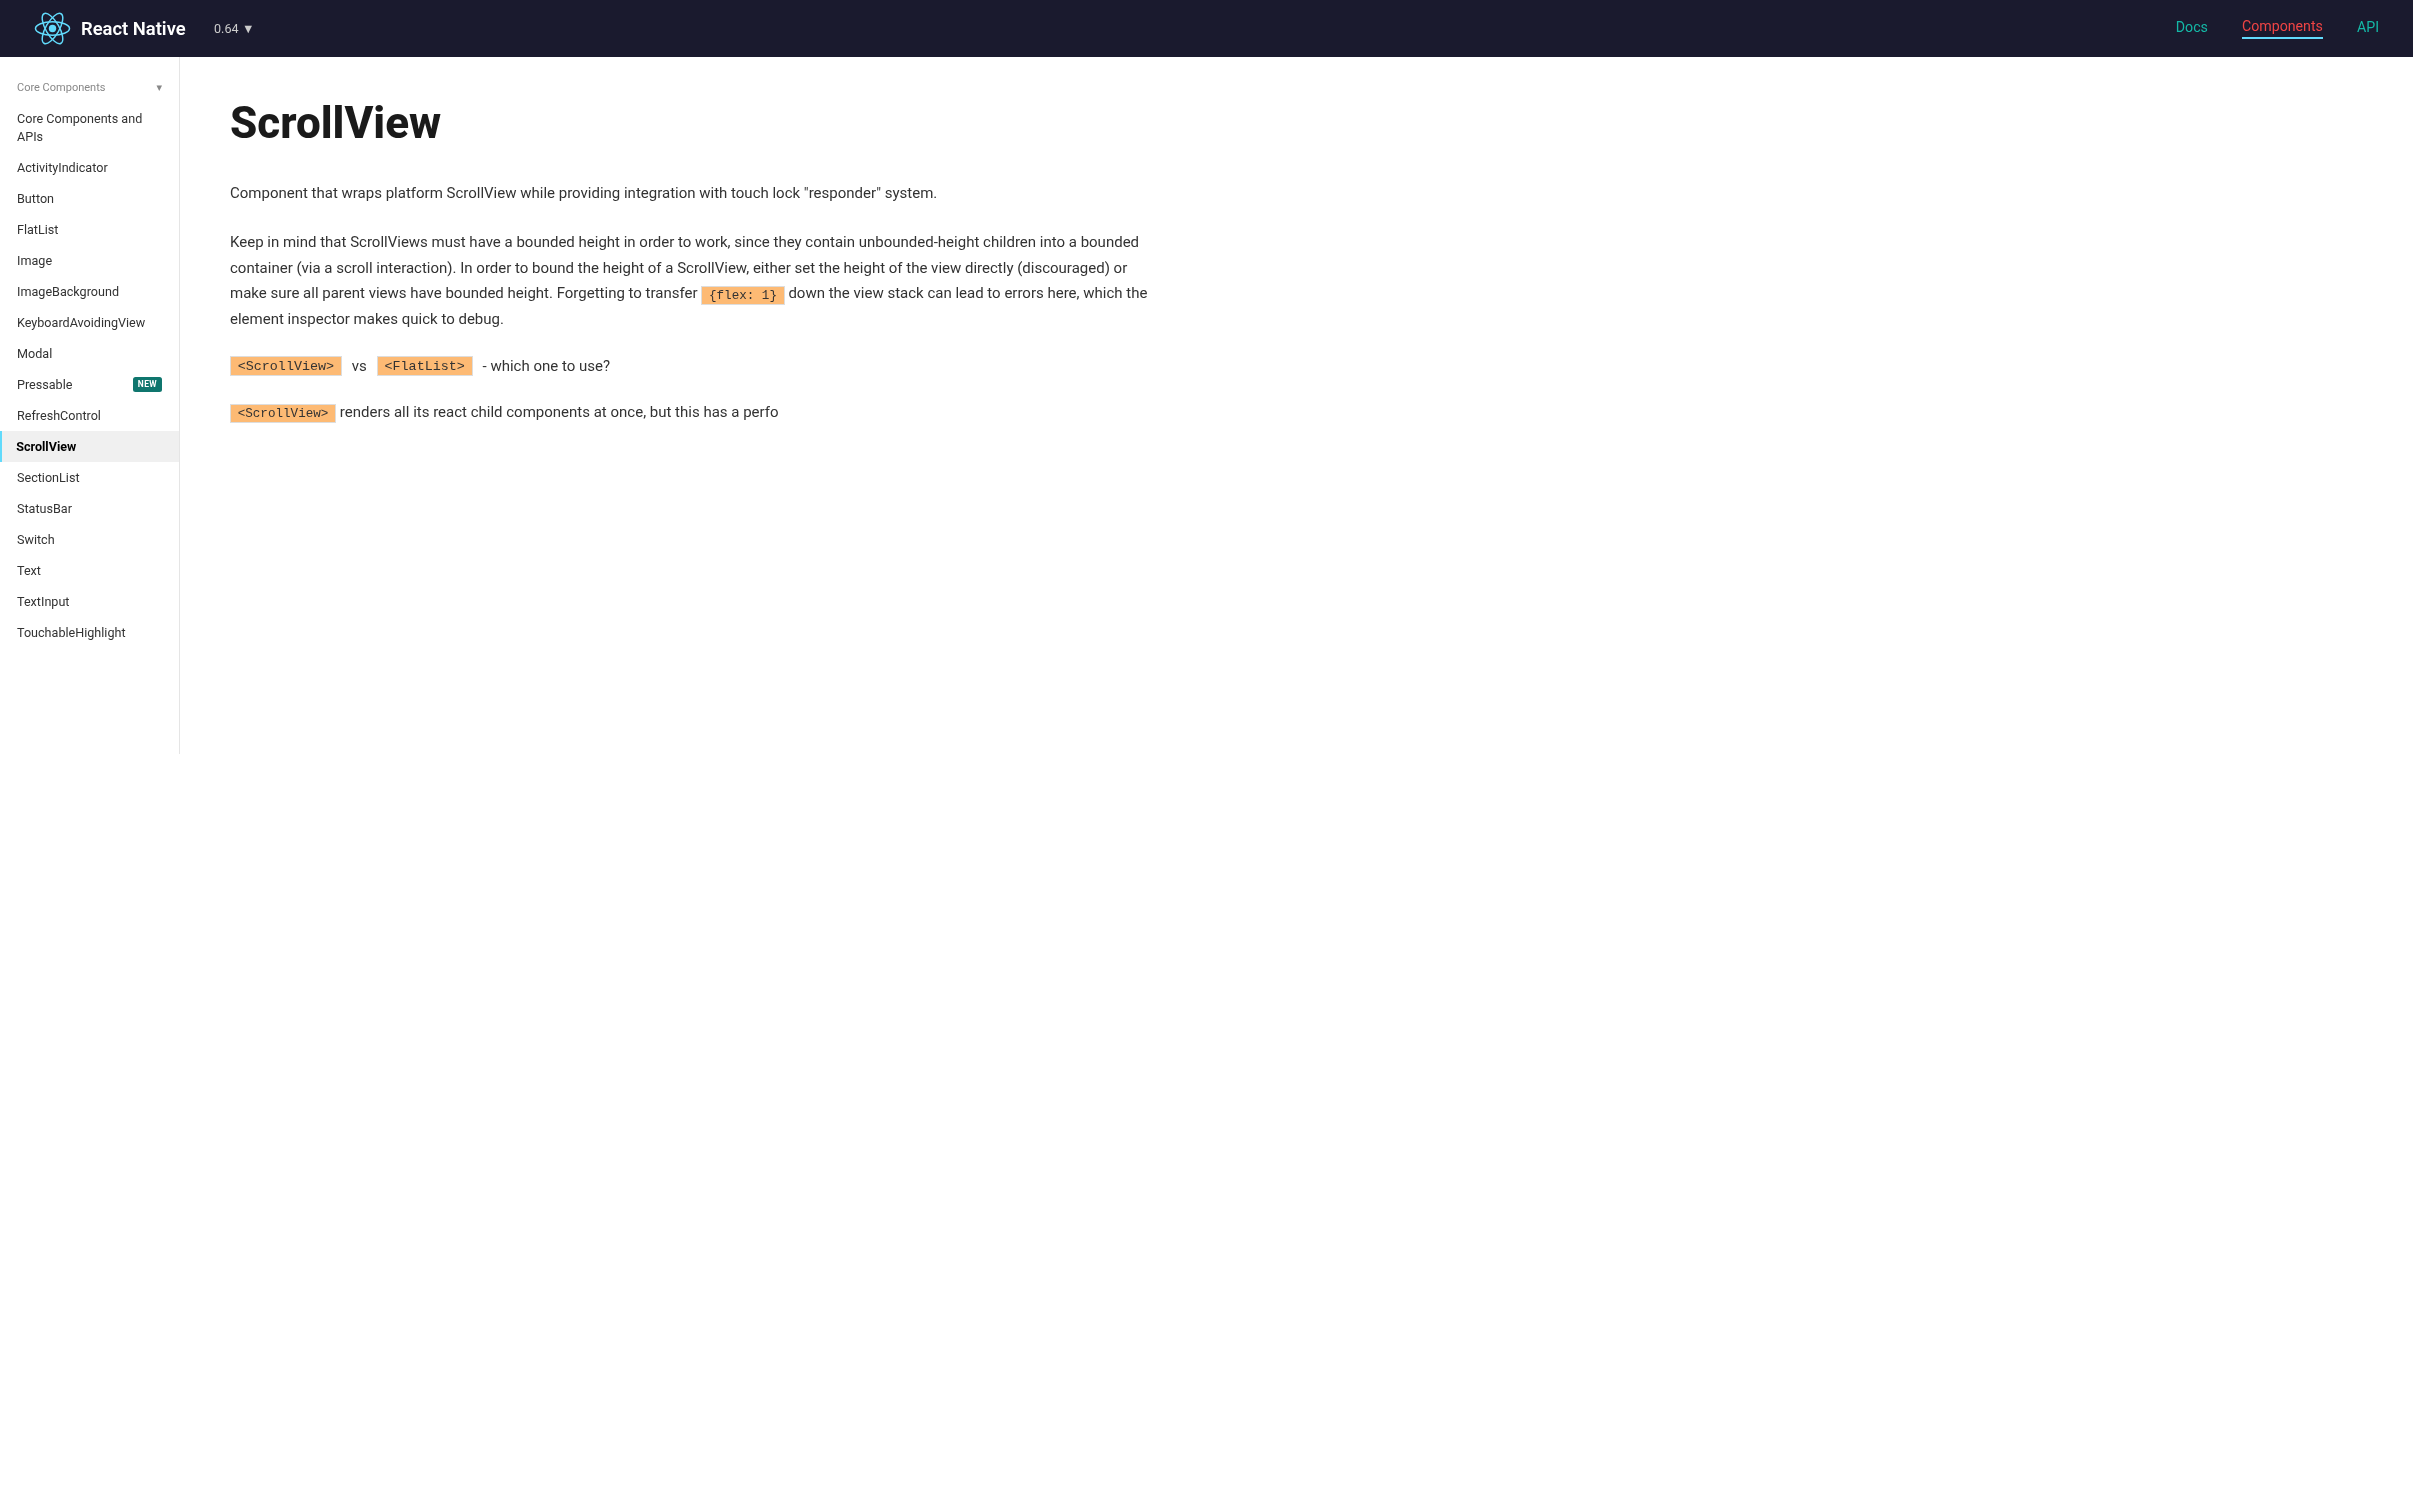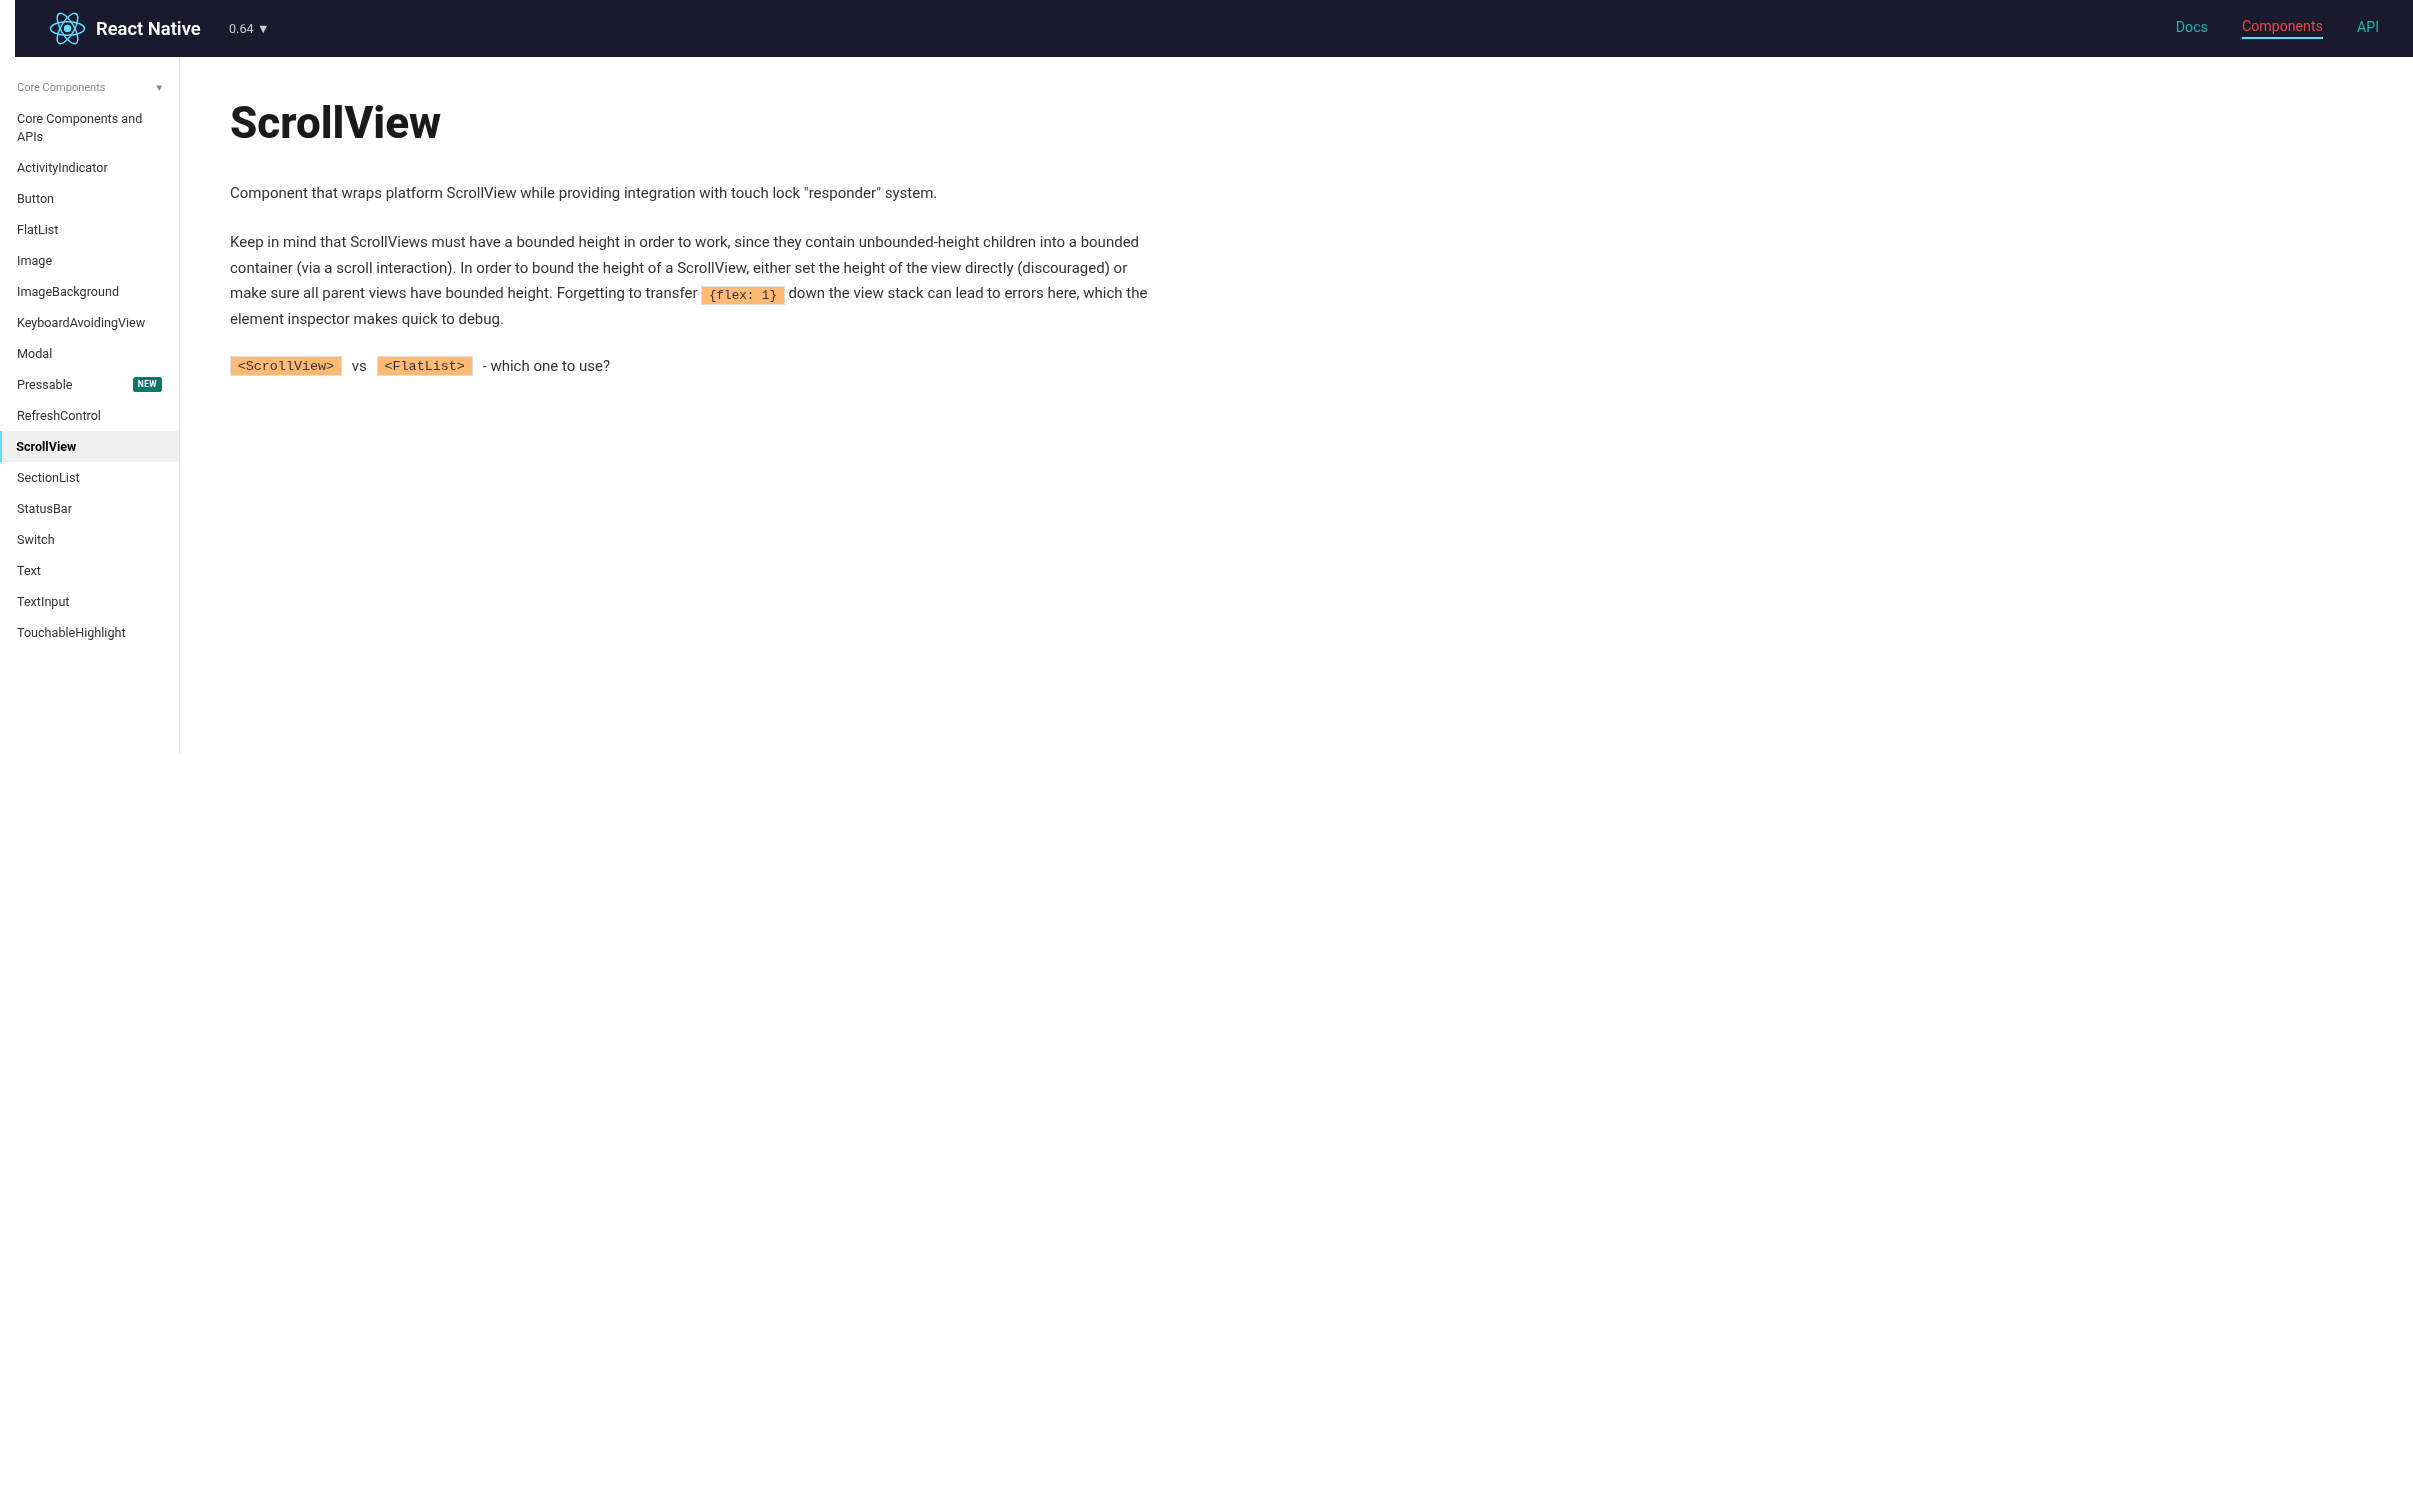--- a/index.html
+++ b/index.html
@@ -19,21 +19,21 @@
 
     
     .header {
       background: #1a1a2e;
       height: 57px;
       display: flex;
       align-items: center;
       padding: 0 34px;
       position: fixed;
       top: 0;
-      left: 15px;
+      left: 0;
       right: 0;
       z-index: 100;
     }
 
     .header-logo-area {
       display: flex;
       align-items: center;
       gap: 10px;
       margin-right: 25px;
     }
@@ -303,16 +303,20 @@
     </p>
 
 
     <div class="comparison-row">
       <code class="inline-code">&lt;ScrollView&gt;</code>
       <span class="comparison-text">vs</span>
       <code class="inline-code">&lt;FlatList&gt;</code>
       <span class="comparison-text">- which one to use?</span>
     </div>
 
+    <p class="content-paragraph">
+      <code class="inline-code">&lt;ScrollView&gt;</code>
+      <span>renders all its react child components at once, but this has a perfo</span>
+    </p>
   </main>
 
 </div>
 
 
 </body></html>

